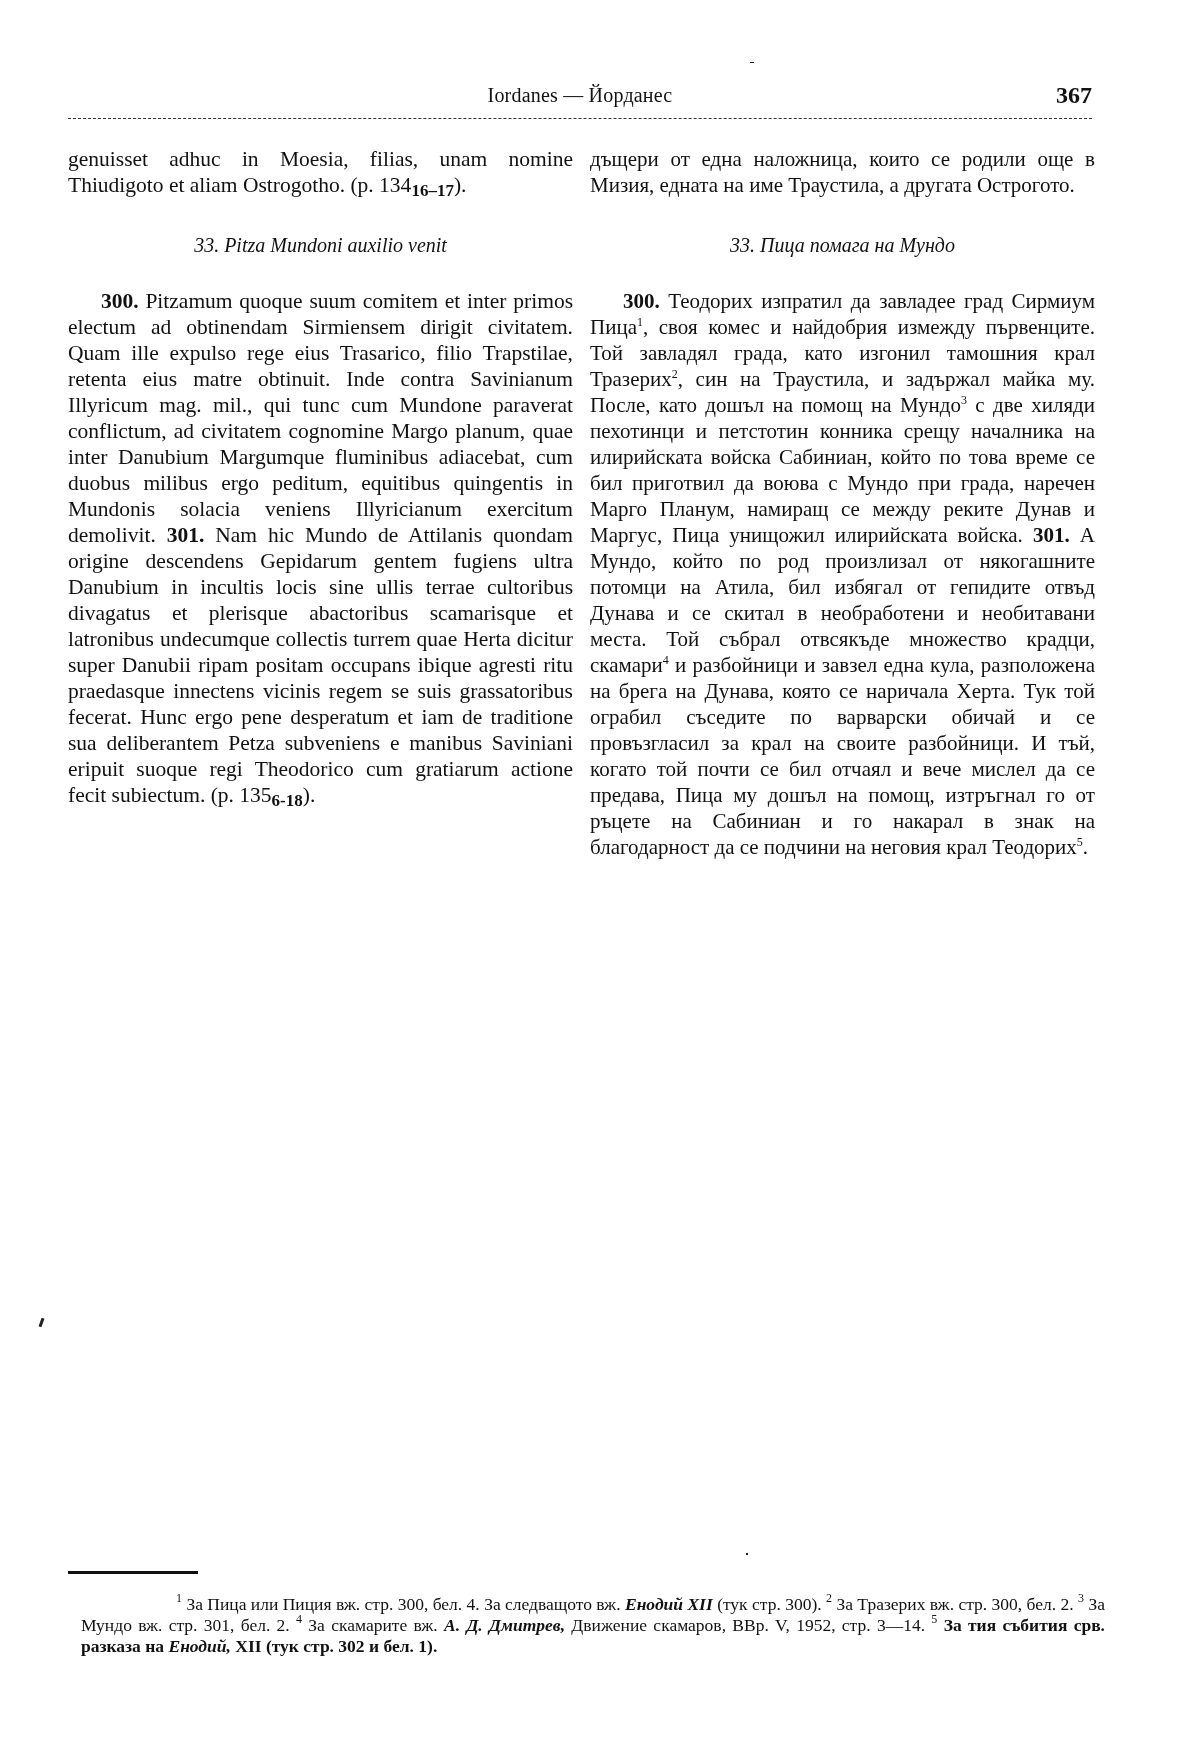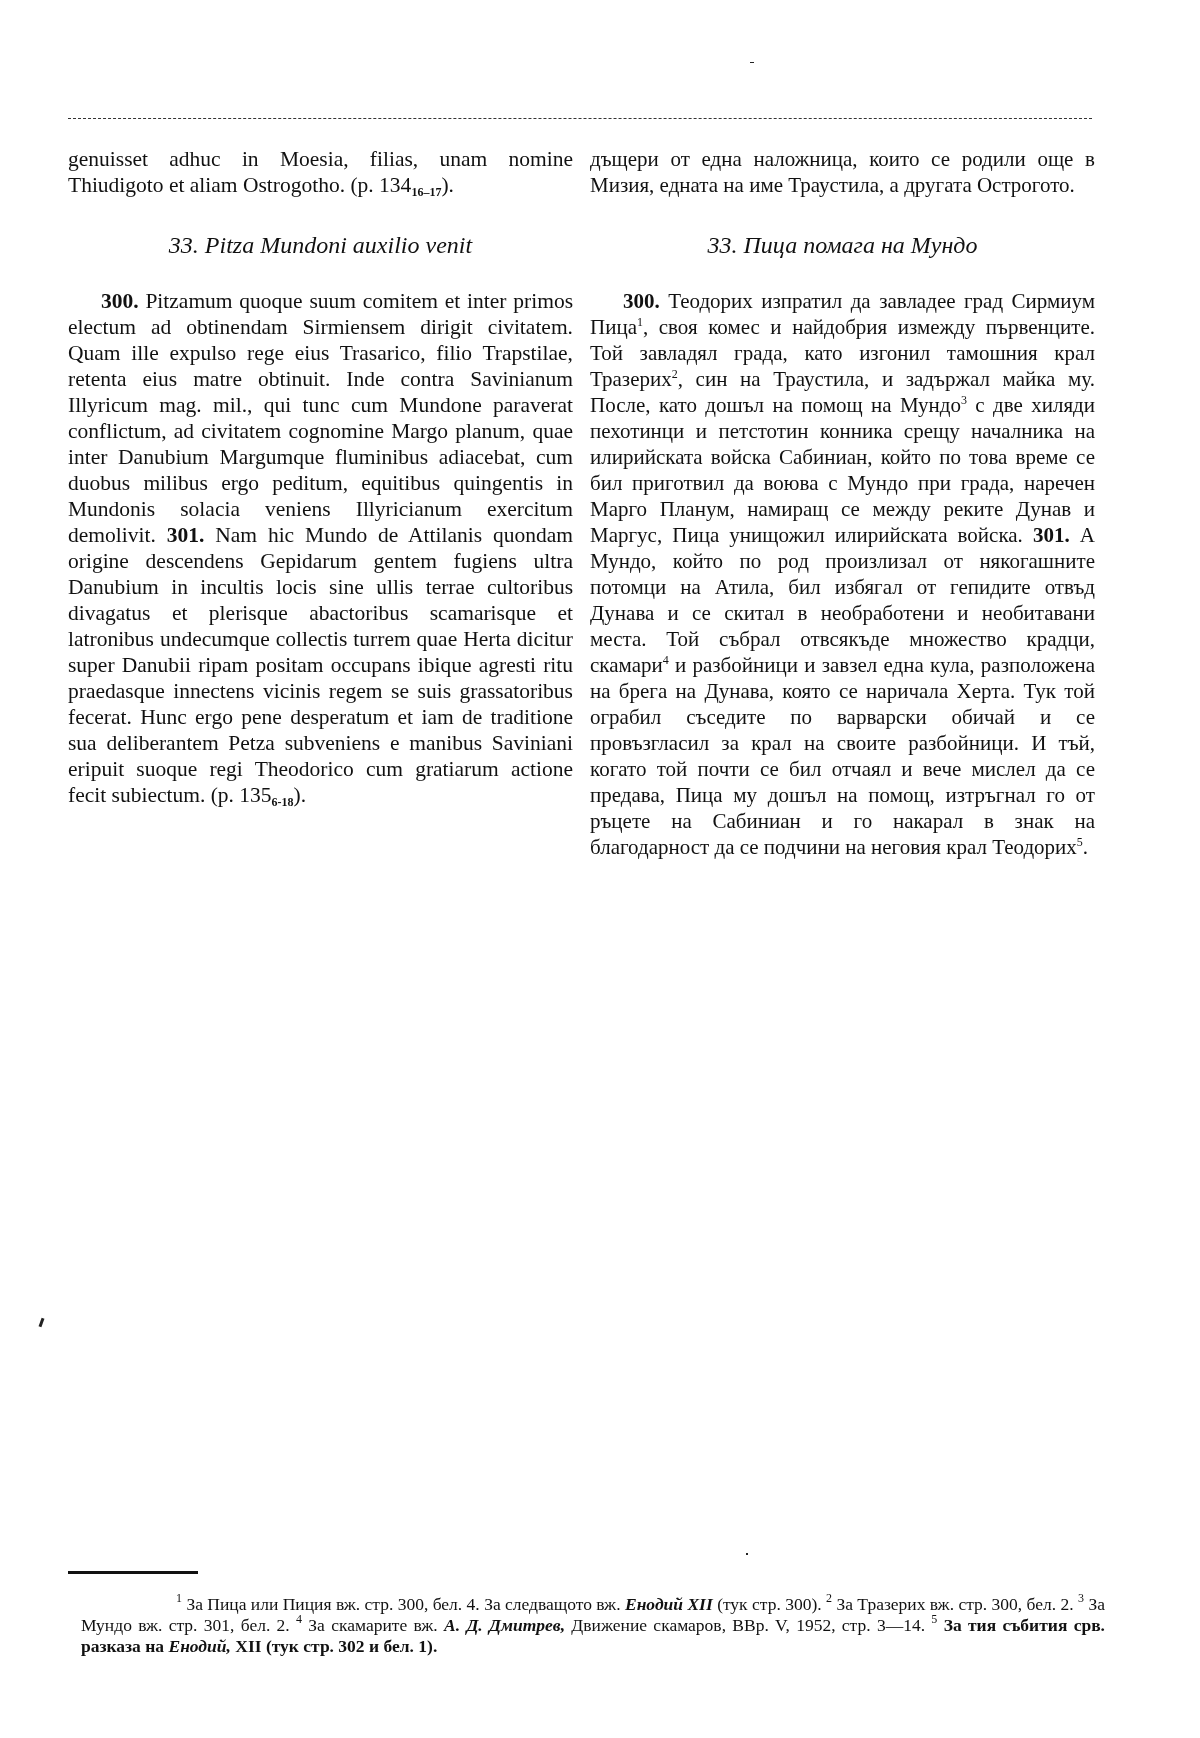--- a/index.html
+++ b/index.html
@@ -30,24 +30,24 @@
     font-size: 21.5px; line-height: 26px;
     text-align: justify;
   }
   .col-left { left: 68px; }
   .col-right { left: 590px; font-size: 21px; }
 
   .para { margin: 0; }
   .para.indent { text-indent: 33px; margin-top: 14px; }
   .section-title {
     font-style: italic; text-align: center; margin: 34px 0 30px 0;
-    font-size: 24px;
+    font-size: 20px;
   }
   .num { font-weight: bold; }
-  sub { font-size: 12px; vertical-align: -4px; line-height: 0; font-weight: bold; }
+  sub { font-size: 17px; vertical-align: -4px; line-height: 0; font-weight: bold; }
   sup { font-size: 12px; vertical-align: 8px; line-height: 0; }
 
   .foot-rule {
     position: absolute; left: 68px; top: 1571px; width: 130px; height: 0;
     border-top: 3px solid #111;
   }
   .footnotes {
     position: absolute; left: 81px; top: 1594px; width: 1024px;
     font-size: 17.5px; line-height: 21px; text-align: justify;
   }
@@ -56,20 +56,24 @@
   .footnotes i.b { font-style: italic; font-weight: bold; }
   .footnotes .bold { font-weight: bold; }
 
   .speck { position: absolute; background: #222; }
 </style>
 </head>
 <body>
 
 <div class="page">
 
+  <div class="running-head">
+    <div class="running-title">Iordanes — Йорданес</div>
+    <div class="page-number">367</div>
+  </div>
   <div class="head-rule"></div>
 
   <div class="col col-left">
     <p class="para"><span>genuisset adhuc in Moesia, filias, unam nomine Thiudigoto et aliam Ostrogotho. (p. 134</span><sub>16–17</sub><span>).</span></p>
 
     <div class="section-title">33. Pitza Mundoni auxilio venit</div>
 
     <p class="para indent"><span class="num">300.</span><span> Pitzamum quoque suum comitem et inter primos electum ad obtinendam Sirmiensem dirigit civitatem. Quam ille expulso rege eius Trasarico, filio Trapstilae, retenta eius matre obtinuit. Inde contra Savinianum Illyricum mag. mil., qui tunc cum Mundone paraverat conflictum, ad civitatem cognomine Margo planum, quae inter Danubium Margumque fluminibus adiacebat, cum duobus milibus ergo peditum, equitibus quingentis in Mundonis solacia veniens Illyricianum exercitum demolivit. </span><span class="num">301.</span><span> Nam hic Mundo de Attilanis quondam origine descendens Gepidarum gentem fugiens ultra Danubium in incultis locis sine ullis terrae cultoribus divagatus et plerisque abactoribus scamarisque et latronibus undecumque collectis turrem quae Herta dicitur super Danubii ripam positam occupans ibique agresti ritu praedasque innectens vicinis regem se suis grassatoribus fecerat. Hunc ergo pene desperatum et iam de traditione sua deliberantem Petza subveniens e manibus Saviniani eripuit suoque regi Theodorico cum gratiarum actione fecit subiectum. (p. 135</span><sub>6-18</sub><span>).</span></p>
   </div>
 

